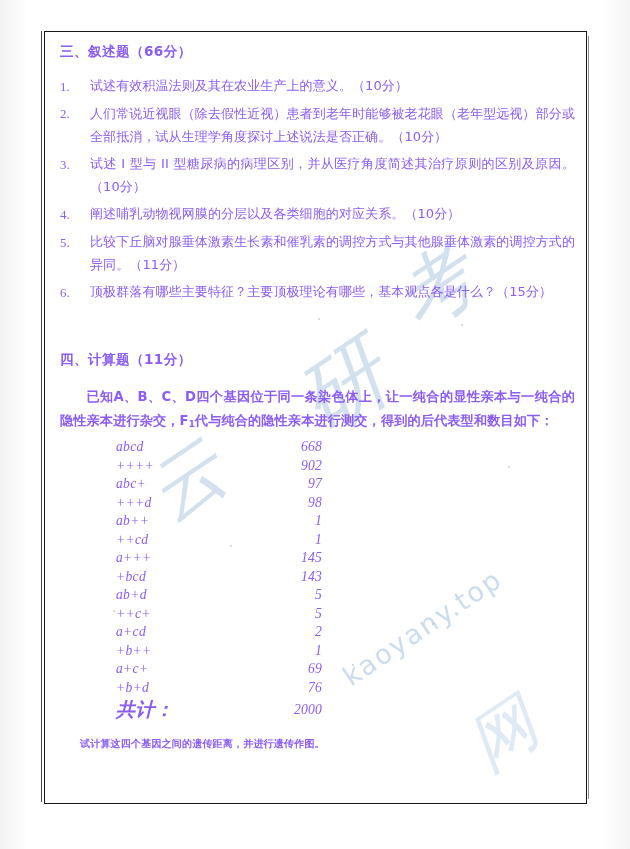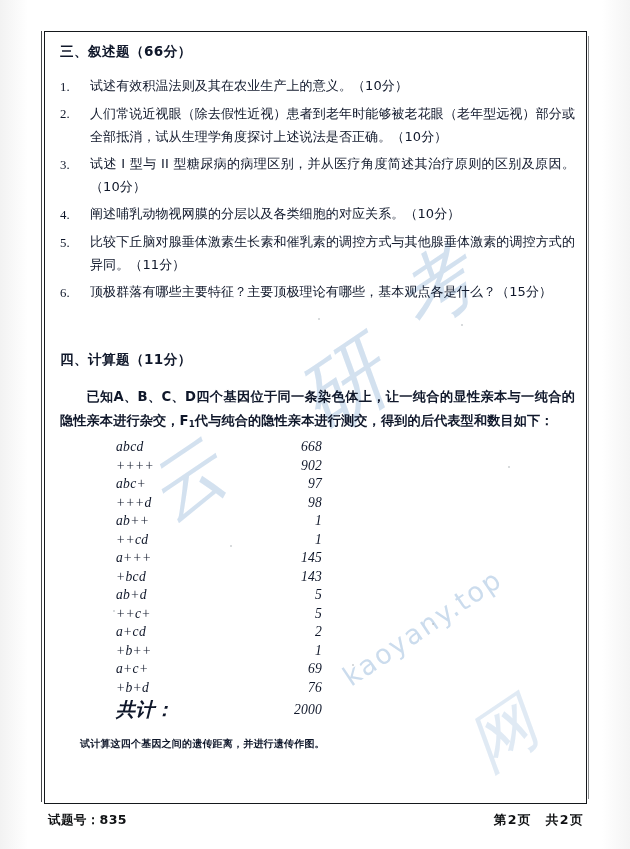--- a/index.html
+++ b/index.html
@@ -63,21 +63,21 @@
     background: #2a2d31;
     opacity: .55;
   }
 
   
   #content {
     position: absolute;
     left: 60px;
     top: 40px;
     width: 515px;
-    color: #0f172a;
+    color: #8b5cf6;
     font-size: 13.2px;
     line-height: 1.72;
     letter-spacing: .1px;
   }
 
   .section-head {
     font-weight: 700;
     font-size: 13.6px;
     margin: 0 0 12px 0;
     letter-spacing: .4px;
@@ -339,24 +339,20 @@
             <td class="dt-val">2000</td>
           </tr>
         </tbody>
       </table>
 
       <p class="closing">试计算这四个基因之间的遗传距离，并进行遗传作图。</p>
     </div>
 
   </div>
 
-  <div id="footer">
-    <div><span>试题号：</span><span>835</span></div>
-    <div class="pageinfo"><span>第</span><span>2</span><span>页</span><span class="sep"></span><span>共</span><span>2</span><span>页</span></div>
-  </div>
 
   <div class="speck" style="left:186px;top:84px;width:2px;height:2px;"></div>
   <div class="speck" style="left:461px;top:324px;width:2px;height:2px;"></div>
   <div class="speck" style="left:318px;top:318px;width:2px;height:2px;"></div>
   <div class="speck" style="left:230px;top:545px;width:2px;height:2px;"></div>
   <div class="speck" style="left:432px;top:623px;width:2px;height:2px;"></div>
   <div class="speck" style="left:352px;top:664px;width:2px;height:2px;"></div>
   <div class="speck" style="left:508px;top:466px;width:2px;height:2px;"></div>
   <div class="speck" style="left:113px;top:610px;width:2px;height:2px;"></div>
 

